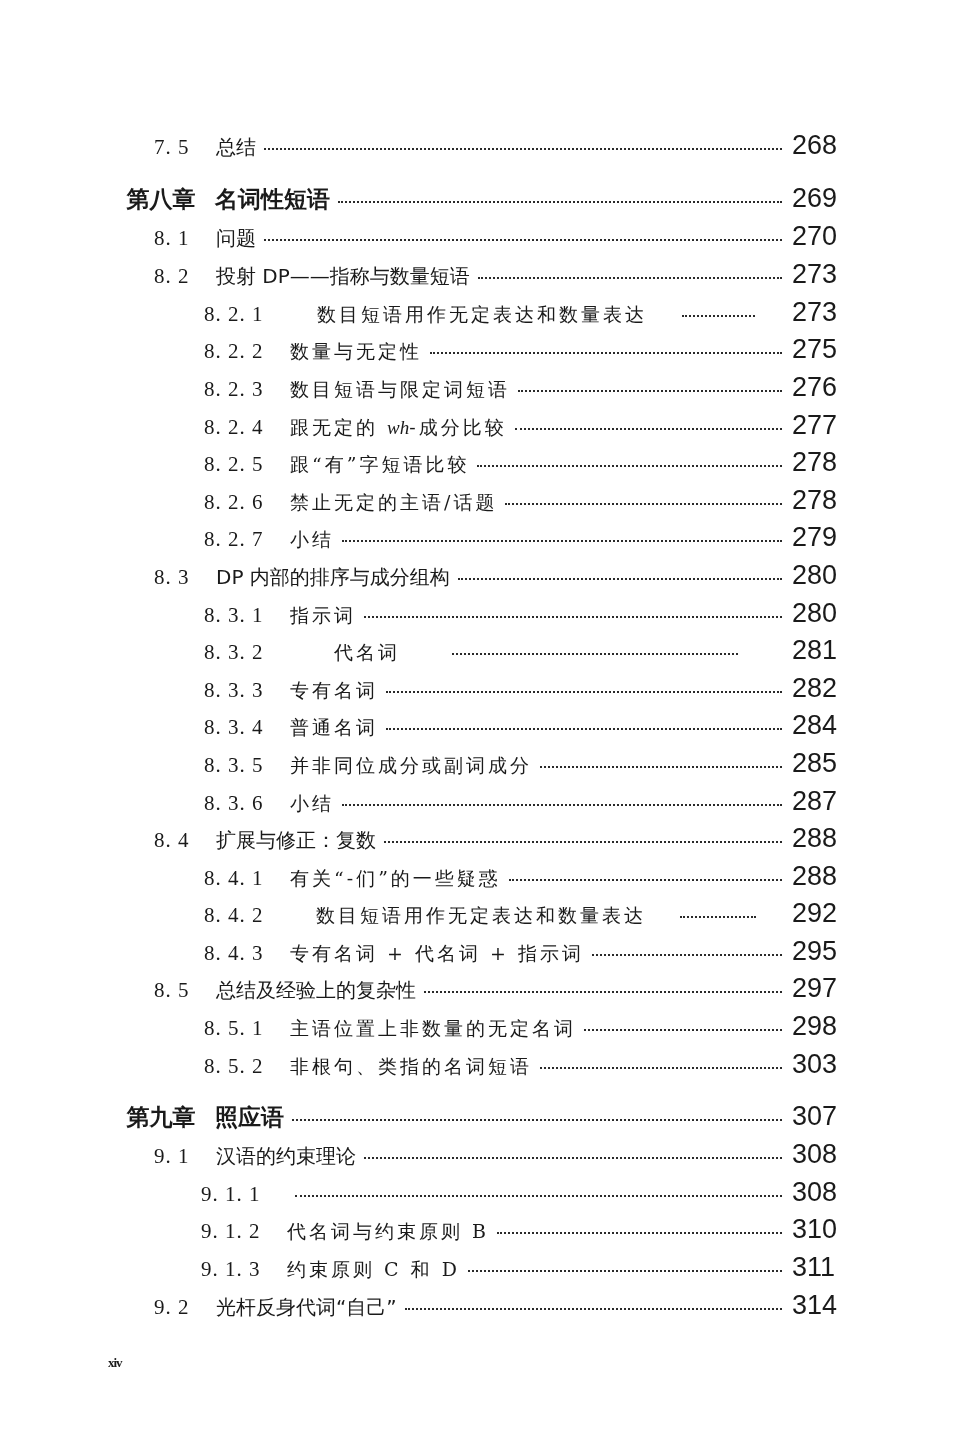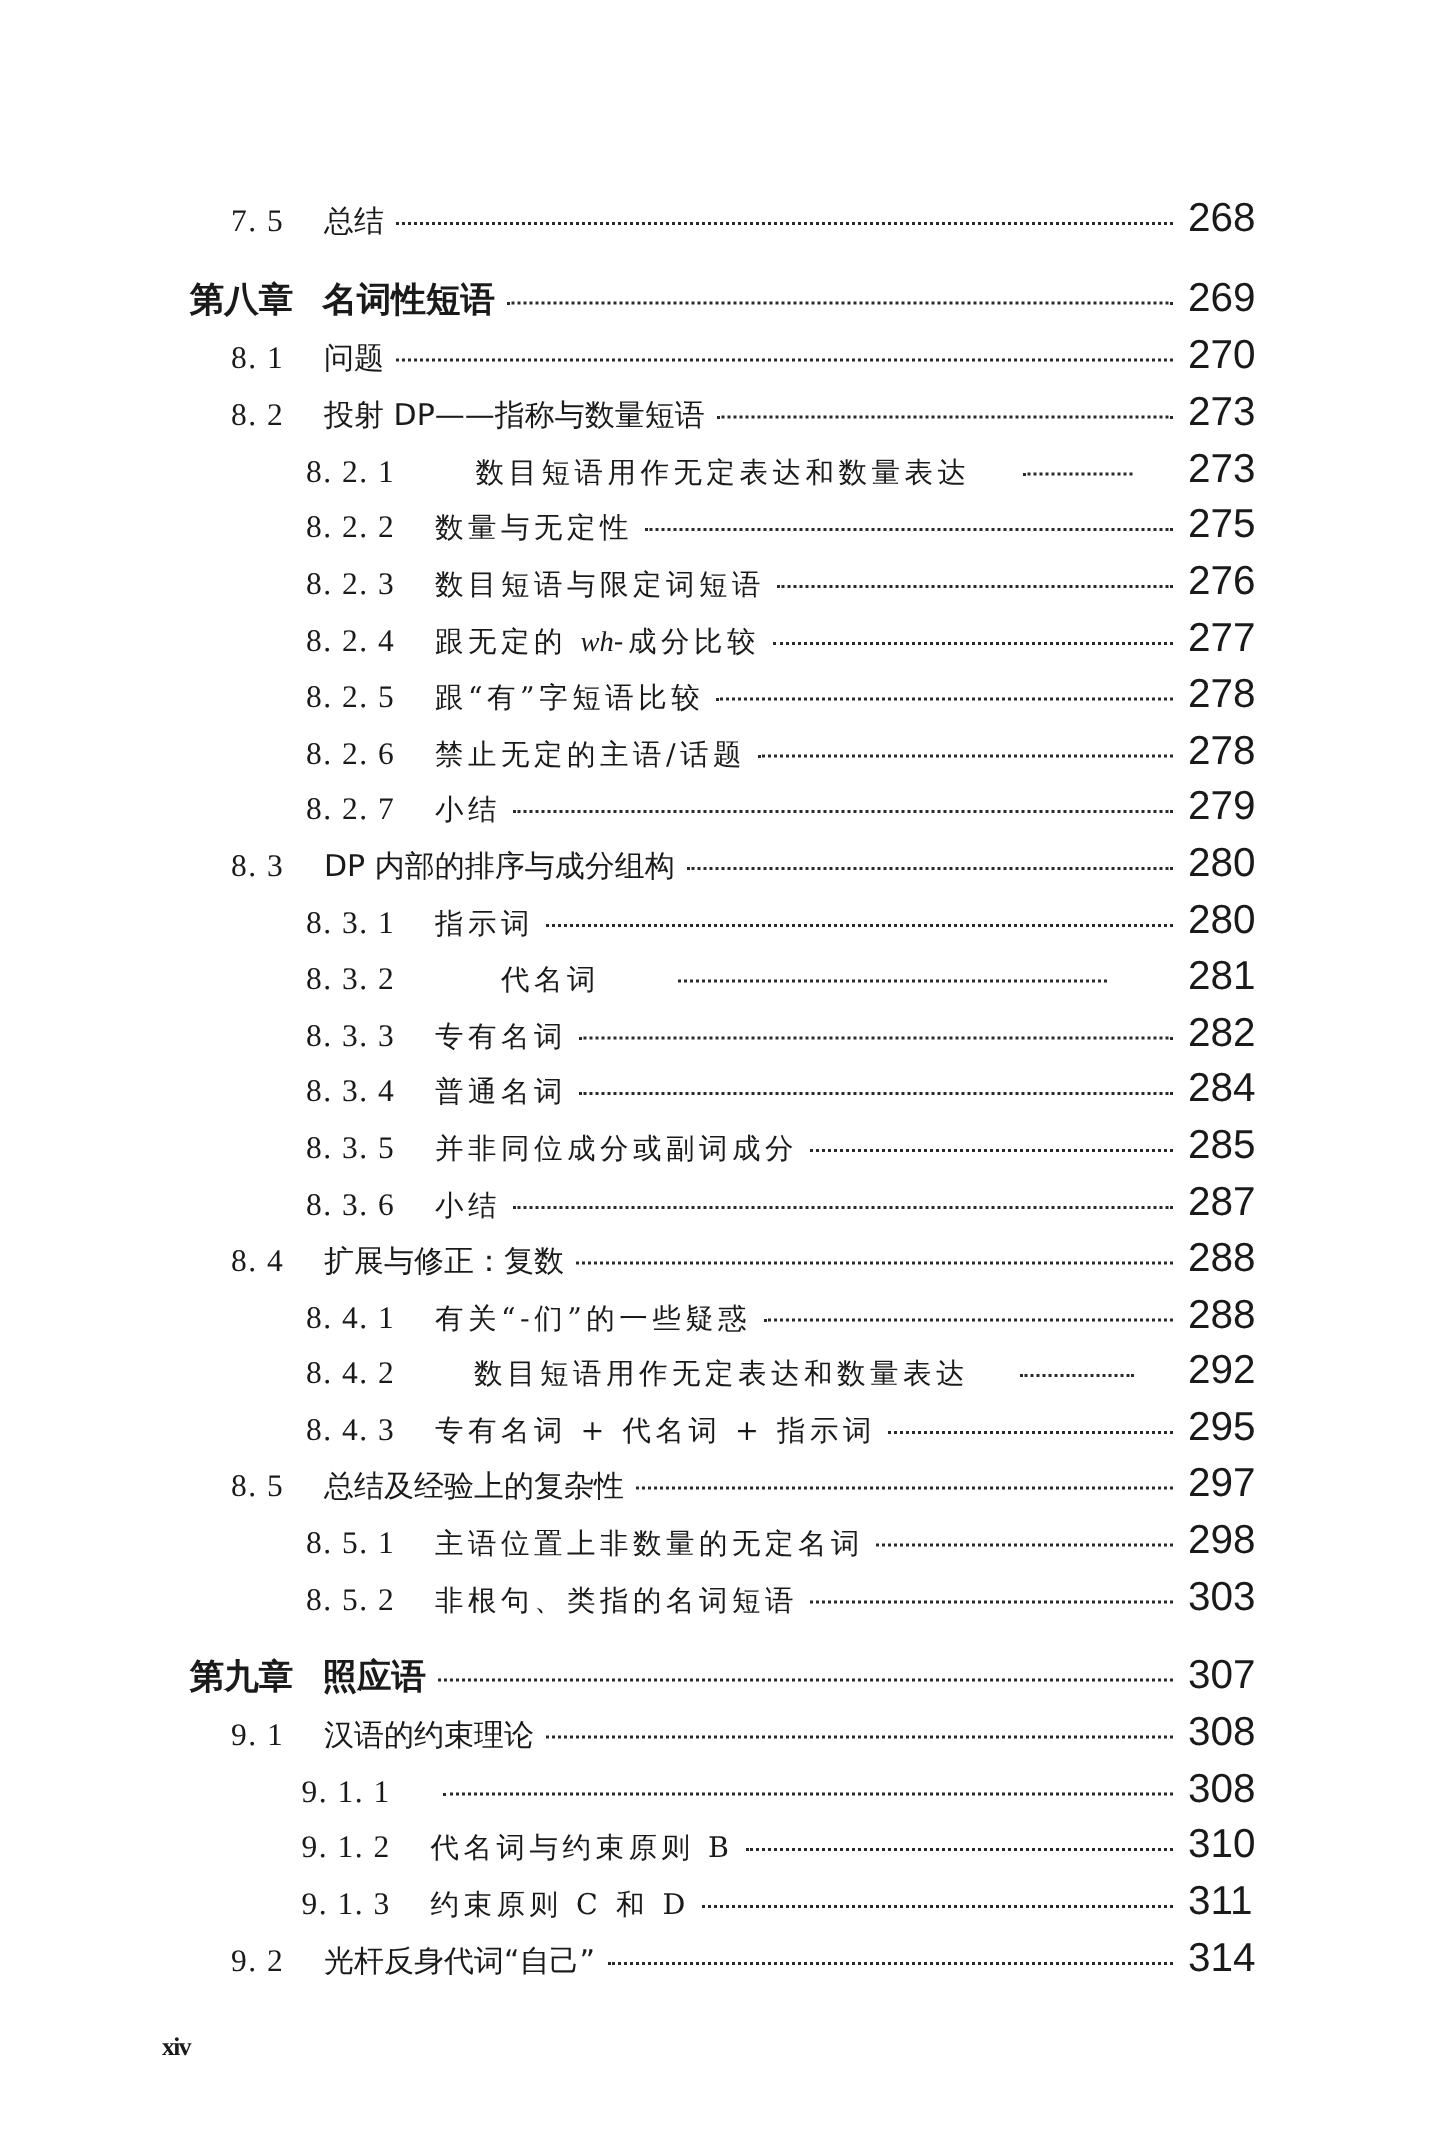--- a/index.html
+++ b/index.html
@@ -72,21 +72,21 @@
     .row.sub { left: 204px; }
     .row.sub .num { width: 86px; }
     .row.sub .title { letter-spacing: 3px; font-size: 19px; }
 
     .folio {
       position: absolute;
       left: 108px;
       top: 1355px;
       font-family: "Liberation Serif", "DejaVu Serif", serif;
       font-weight: bold;
-      font-size: 17px;
+      font-size: 13px;
       letter-spacing: -1px;
     }
   </style>
 </head>
 <body>
 
 <div class="toc" id="toc">
     <div class="row section" style="top: 130px;">
       <span class="num">7. 5</span>
       <span class="title">总结</span>

